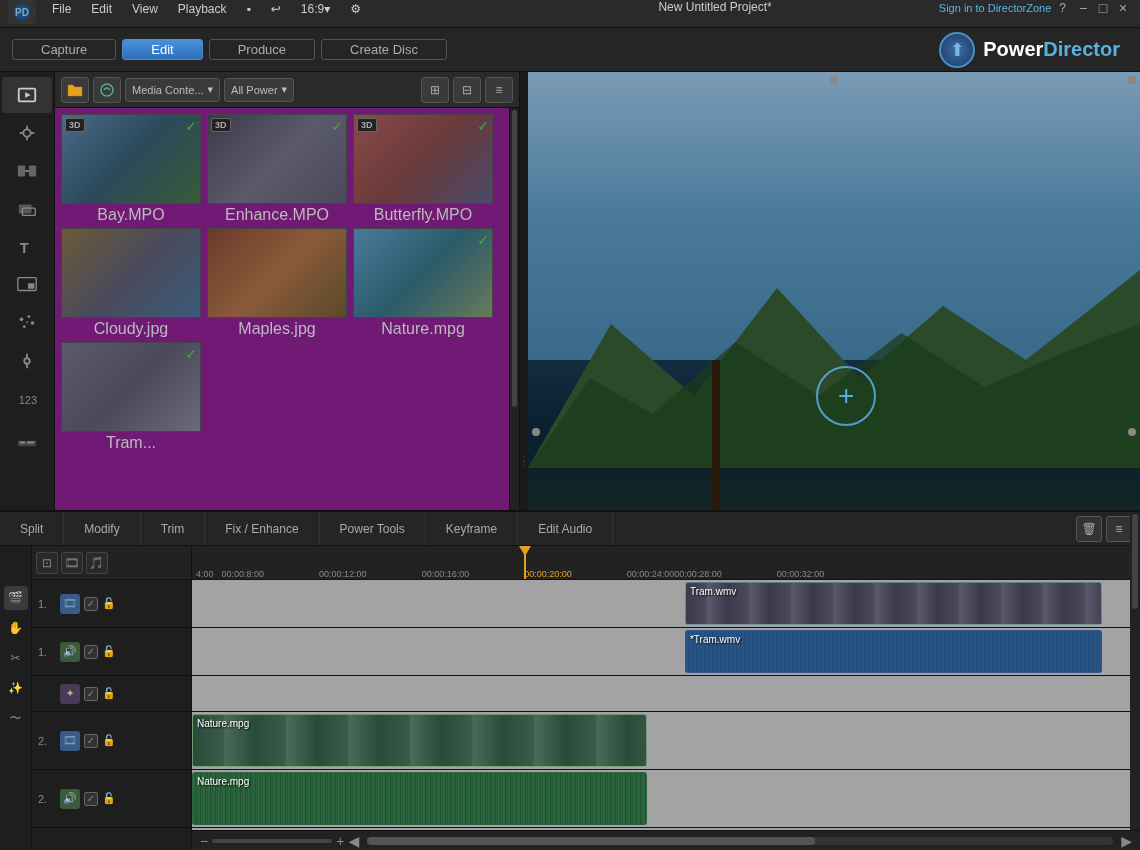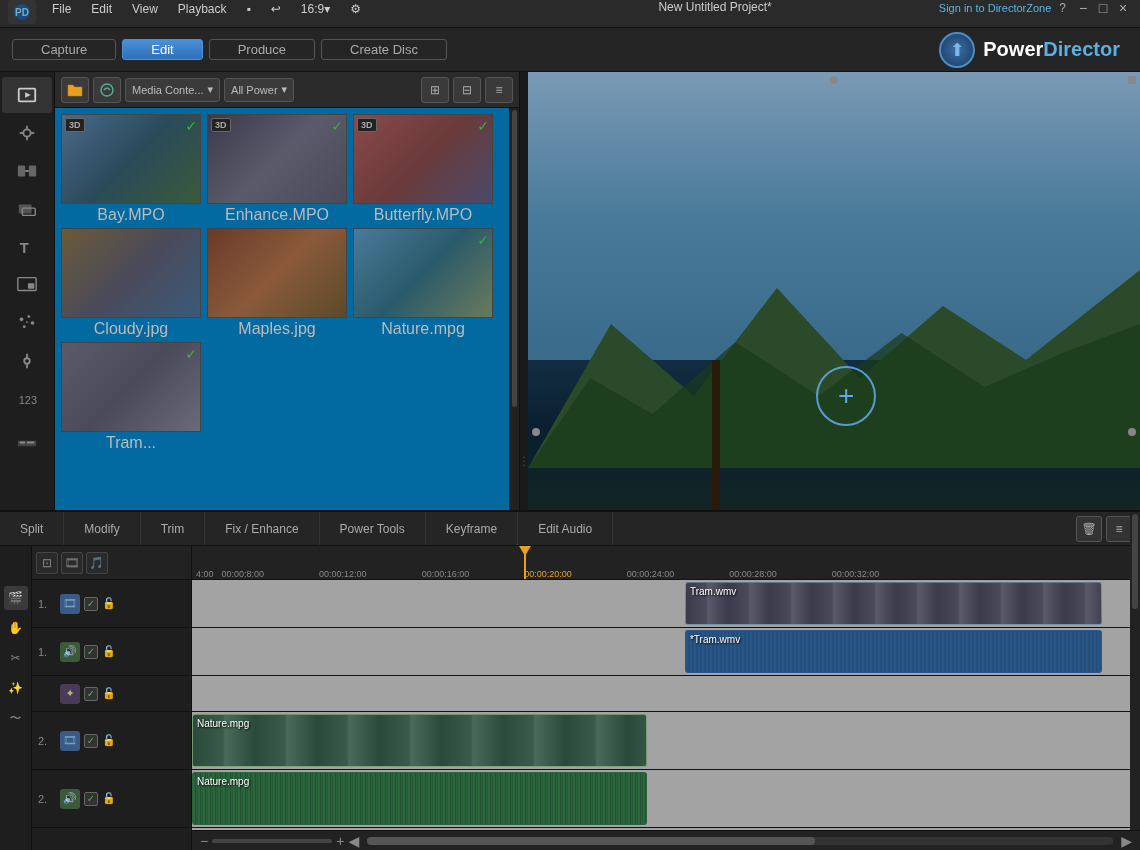--- a/index.html
+++ b/index.html
@@ -27,21 +27,21 @@
     .brand-name { color: #fff; font-size: 20px; font-weight: bold; }
     .brand-name span { color: #5ab0e0; }
 
     
     .left-sidebar { width: 55px; background: #1e1e1e; border-right: 1px solid #111; display: flex; flex-direction: column; padding-top: 4px; }
     .sidebar-btn { width: 50px; height: 36px; display: flex; align-items: center; justify-content: center; cursor: pointer; color: #888; border-radius: 3px; margin: 1px auto; }
     .sidebar-btn:hover, .sidebar-btn.active { background: #333; color: #ccc; }
     .sidebar-btn svg { width: 22px; height: 22px; }
 
     
-    .media-panel { width: 465px; background: #0369a1; display: flex; flex-direction: column; border-right: 1px solid #111; justify-content: space-between; }
+    .media-panel { width: 465px; background: #701a75; display: flex; flex-direction: column; border-right: 1px solid #111; justify-content: space-between; }
     .media-toolbar { height: 36px; background: #2a2a2a; display: flex; align-items: center; padding: 0 6px; gap: 4px; border-bottom: 1px solid #111; }
     .media-toolbar-btn { width: 28px; height: 26px; background: #3a3a3a; border: 1px solid #555; border-radius: 3px; display: flex; align-items: center; justify-content: center; cursor: pointer; color: #aaa; }
     .media-dropdown { height: 24px; background: #3a3a3a; border: 1px solid #555; border-radius: 3px; color: #bbb; padding: 0 6px; font-size: 11px; display: flex; align-items: center; gap: 4px; cursor: pointer; }
     .media-content { flex: 1; overflow-y: auto; padding: 6px; display: flex; flex-direction: column; gap: 4px; }
     .media-row { display: flex; gap: 6px; }
     .media-item { width: 140px; display: flex; flex-direction: column; align-items: center; cursor: pointer; }
     .media-thumb { width: 140px; height: 90px; position: relative; border: 1px solid #444; overflow: hidden; }
     .media-thumb .badge-3d { position: absolute; top: 3px; left: 3px; background: #222; border: 1px solid #666; color: #aaa; font-size: 9px; padding: 1px 3px; border-radius: 2px; font-weight: bold; }
     .media-thumb .check-badge { position: absolute; top: 3px; right: 3px; color: #4a4; font-size: 14px; }
     .media-name { font-size: 16px; color: #bbb; margin-top: 2px; text-align: center; }
@@ -471,21 +471,21 @@
     <div class="tl-main">
 
       <div class="tl-ruler">
         <div style="display:flex;align-items:flex-end;height:100%;padding:0 4px;">
           <div style="display:flex;align-items:flex-end;gap:0;width:100%;">
             <span style="font-size:9px;color:#888;margin-right:8px;">4:00</span>
             <span style="font-size:9px;color:#888;margin-right:55px;">00:00:8:00</span>
             <span style="font-size:9px;color:#888;margin-right:55px;">00:00:12:00</span>
             <span style="font-size:9px;color:#888;margin-right:55px;">00:00:16:00</span>
             <span style="font-size:9px;color:#e8a020;margin-right:55px;">00:00:20:00</span>
-            <span style="font-size:9px;color:#888;margin-right:55px;">00:00:24:00</span>
+            <span style="font-size:9px;color:#888;">00:00:24:00</span>
             <span style="font-size:9px;color:#888;margin-right:55px;">00:00:28:00</span>
             <span style="font-size:9px;color:#888;">00:00:32:00</span>
           </div>
         </div>
 
         <div style="position:absolute;top:0;left:35%;width:2px;height:100%;background:#e8a020;">
           <div style="position:absolute;top:0;left:-5px;width:0;height:0;border-left:6px solid transparent;border-right:6px solid transparent;border-top:10px solid #e8a020;"></div>
         </div>
       </div>
 

